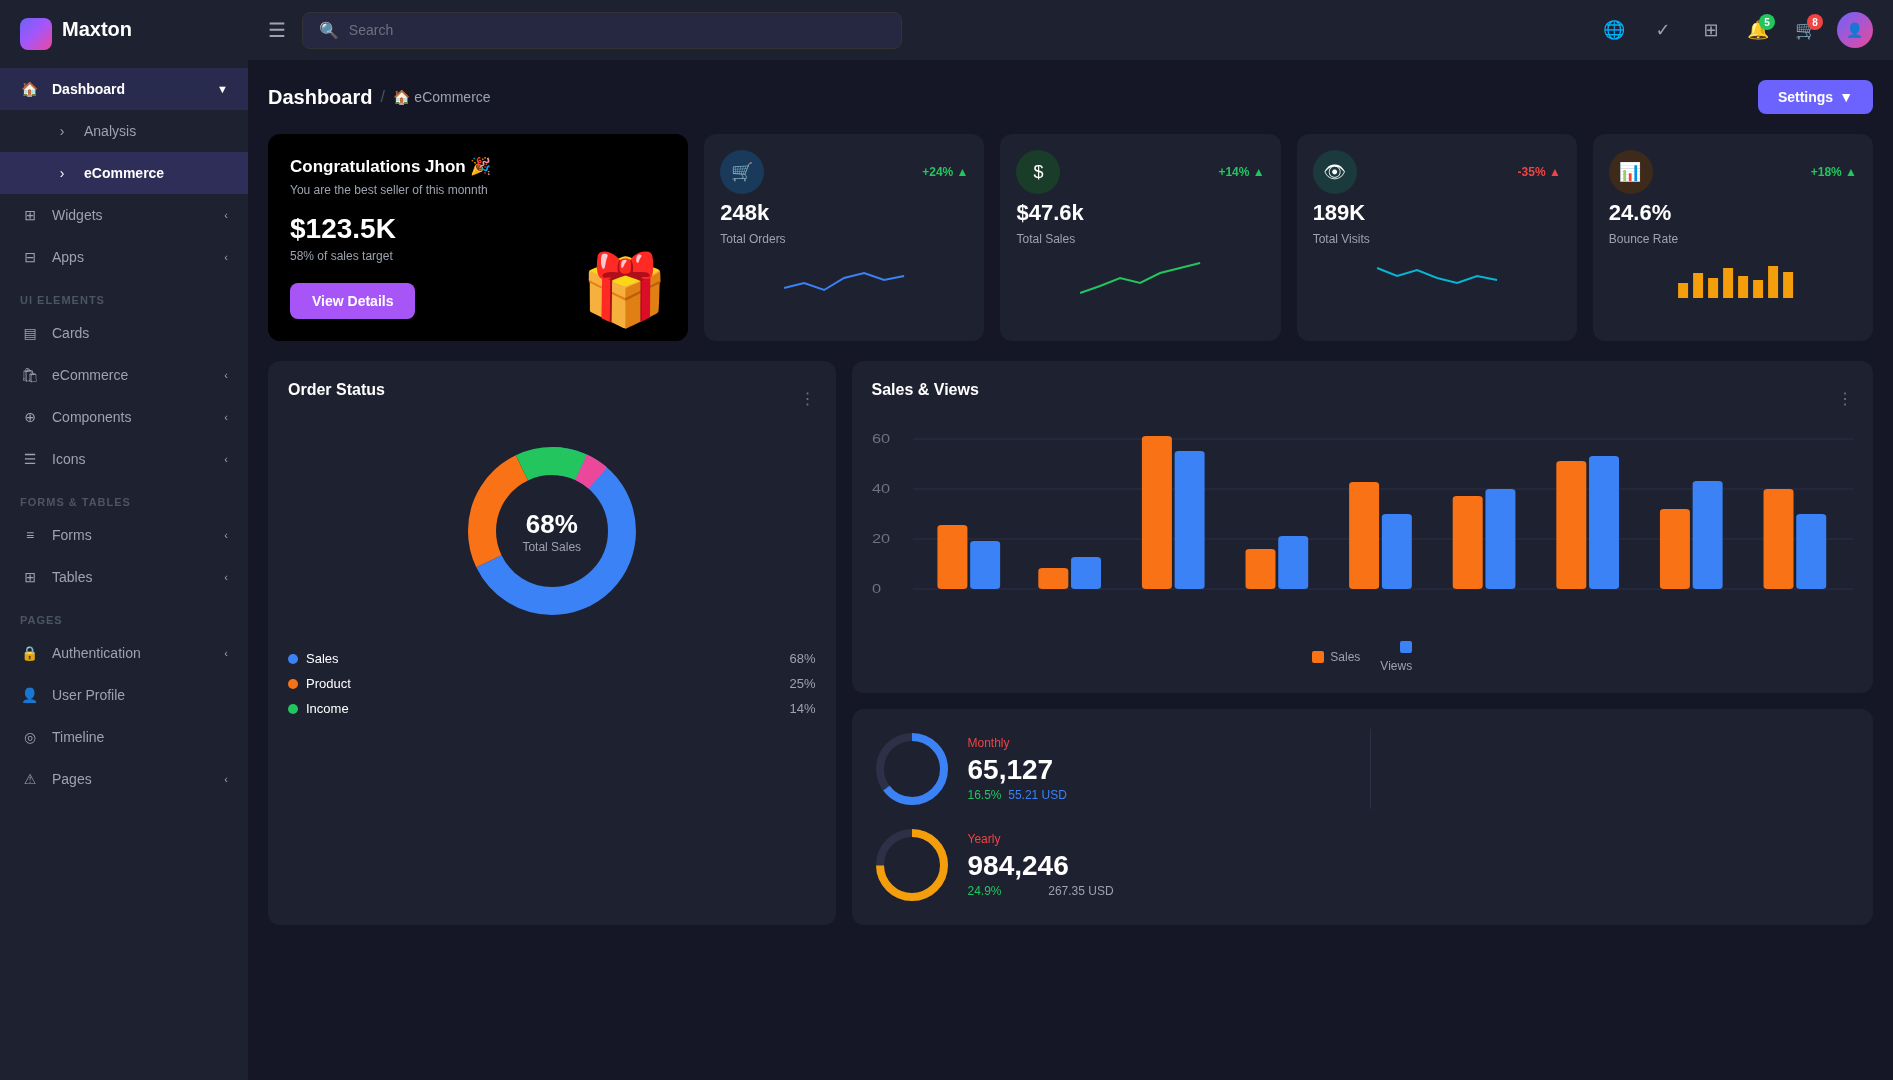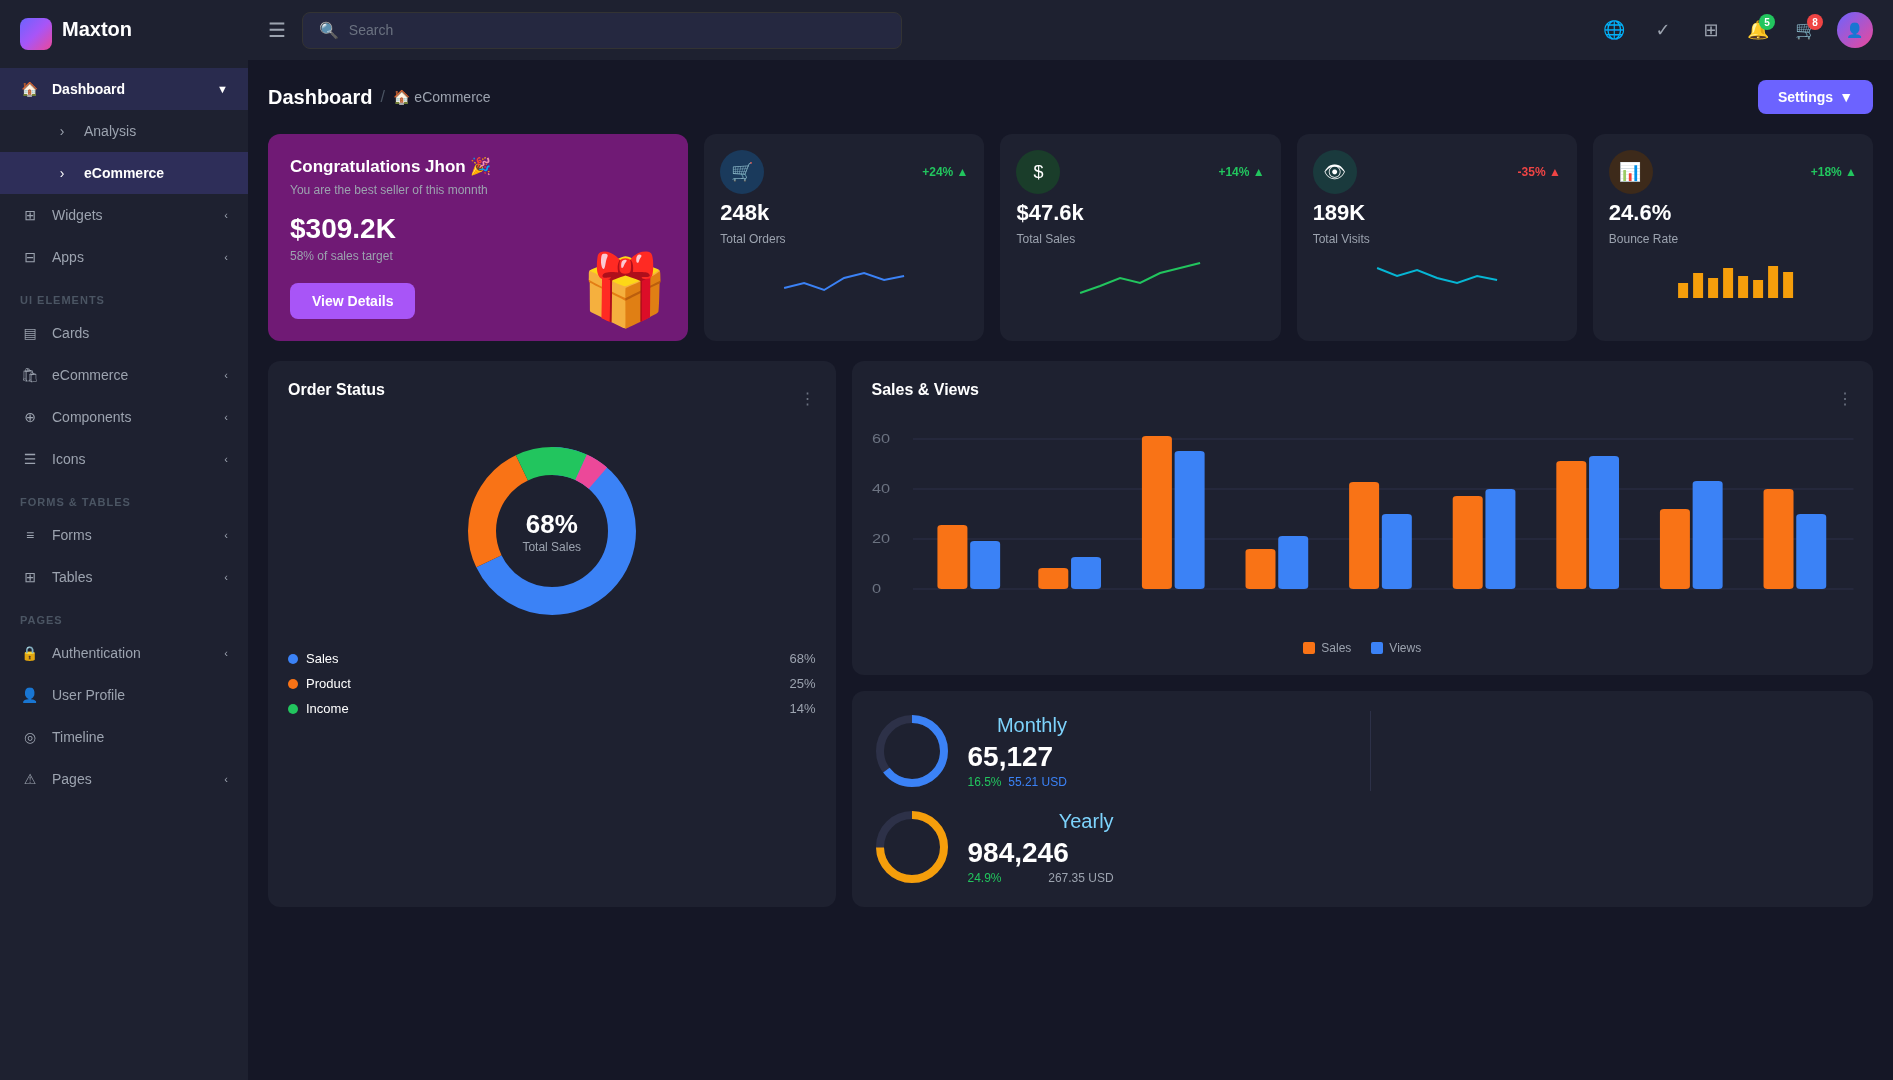--- a/index.html
+++ b/index.html
@@ -45,21 +45,21 @@
     .breadcrumb { display: flex; align-items: center; gap: 8px; }
     .breadcrumb .page-title { font-size: 20px; font-weight: 700; }
     .breadcrumb .sep { color: #4b5563; }
     .breadcrumb .sub { color: #9ca3af; font-size: 14px; display: flex; align-items: center; gap: 4px; }
     .settings-btn { background: #6c63ff; color: #fff; border: none; padding: 9px 20px; border-radius: 8px; cursor: pointer; font-size: 14px; font-weight: 600; display: flex; align-items: center; gap: 6px; }
 
     
     .stats-row { display: grid; grid-template-columns: 1.5fr 1fr 1fr 1fr 1fr; gap: 16px; margin-bottom: 20px; }
 
     
-    .congrats-card { background: #701a75; border-radius: 12px; padding: 22px; position: relative; overflow: hidden; }
+    .congrats-card { background: #000000; border-radius: 12px; padding: 22px; position: relative; overflow: hidden; }
     .congrats-title { font-size: 17px; font-weight: 700; margin-bottom: 6px; }
     .congrats-sub { font-size: 12px; color: #9ca3af; margin-bottom: 16px; }
     .congrats-amount { font-size: 28px; font-weight: 700; margin-bottom: 4px; }
     .congrats-target { font-size: 12px; color: #9ca3af; margin-bottom: 20px; }
     .view-btn { background: #a855f7; color: #fff; border: none; padding: 10px 22px; border-radius: 8px; cursor: pointer; font-size: 14px; font-weight: 600; }
     .gift-emoji { position: absolute; right: 20px; bottom: 10px; font-size: 70px; }
 
     
     .stat-card { background: #1e2130; border-radius: 12px; padding: 16px; display: flex; flex-direction: column; gap: 6px; }
     .stat-card-top { display: flex; align-items: center; justify-content: space-between; }
@@ -91,21 +91,21 @@
     
     .sales-card { background: #1e2130; border-radius: 12px; padding: 20px; }
     .chart-area { height: 200px; position: relative; }
     .chart-labels-x { display: flex; justify-content: space-between; padding: 0 10px; margin-top: 6px; }
     .chart-label { font-size: 11px; color: #6b7280; }
     .legend-row { display: flex; gap: 20px; margin-top: 10px; justify-content: center; }
     .legend-dot-sq { width: 12px; height: 12px; border-radius: 2px; }
     .monthly-yearly { background: #1e2130; border-radius: 12px; padding: 20px; display: grid; grid-template-columns: 1fr 1fr; gap: 16px; }
     .metric-block { display: flex; align-items: center; gap: 16px; }
     .ring-chart { position: relative; width: 80px; height: 80px; flex-shrink: 0; }
-    .metric-info .metric-label { font-size: 20px; color: #7dd3fc; margin-bottom: 4px; text-align: right; }
+    .metric-info .metric-label { font-size: 12px; color: #ef4444; margin-bottom: 4px; }
     .metric-info .metric-value { font-size: 28px; font-weight: 700; }
     .metric-info .metric-sub { font-size: 12px; color: #22c55e; margin-top: 2px; }
     .metric-divider { width: 1px; background: #2d3148; align-self: stretch; }
 
     svg { overflow: visible; }
   </style>
 </head>
 <body>
 
 <nav class="sidebar">
@@ -232,21 +232,21 @@
         <span>Settings</span>
         <span>▼</span>
       </button>
     </div>
 
     <div class="stats-row">
 
       <div class="congrats-card">
         <div class="congrats-title">Congratulations Jhon 🎉</div>
         <div class="congrats-sub">You are the best seller of this monnth</div>
-        <div class="congrats-amount">$309.2K</div>
+        <div class="congrats-amount">$123.5K</div>
         <div class="congrats-target">58% of sales target</div>
         <button class="view-btn">View Details</button>
         <div class="gift-emoji">🎁</div>
       </div>
 
       <div class="stat-card">
         <div class="stat-card-top">
           <div class="stat-icon" style="background:#1a3a5c;">🛒</div>
           <div class="stat-pct up">+24% ▲</div>
         </div>
@@ -403,21 +403,21 @@
 
               <rect x="654" y="58" width="22" height="100" fill="#f97316" rx="3"></rect>
               <rect x="678" y="83" width="22" height="75" fill="#3b82f6" rx="3"></rect>
             </svg>
           </div>
           <div class="legend-row">
             <div style="display:flex;align-items:center;gap:6px;">
               <div class="legend-dot-sq" style="background:#f97316;"></div>
               <span style="font-size:12px;color:#9ca3af;">Sales</span>
             </div>
-            <div style="display:flex;align-items:center;gap:6px;">
+            <div style="display:flex;align-items:flex-end;gap:6px;flex-direction:column;">
               <div class="legend-dot-sq" style="background:#3b82f6;"></div>
               <span style="font-size:12px;color:#9ca3af;">Views</span>
             </div>
           </div>
         </div>
 
         <div class="monthly-yearly">
 
           <div class="metric-block">
             <div class="ring-chart">

